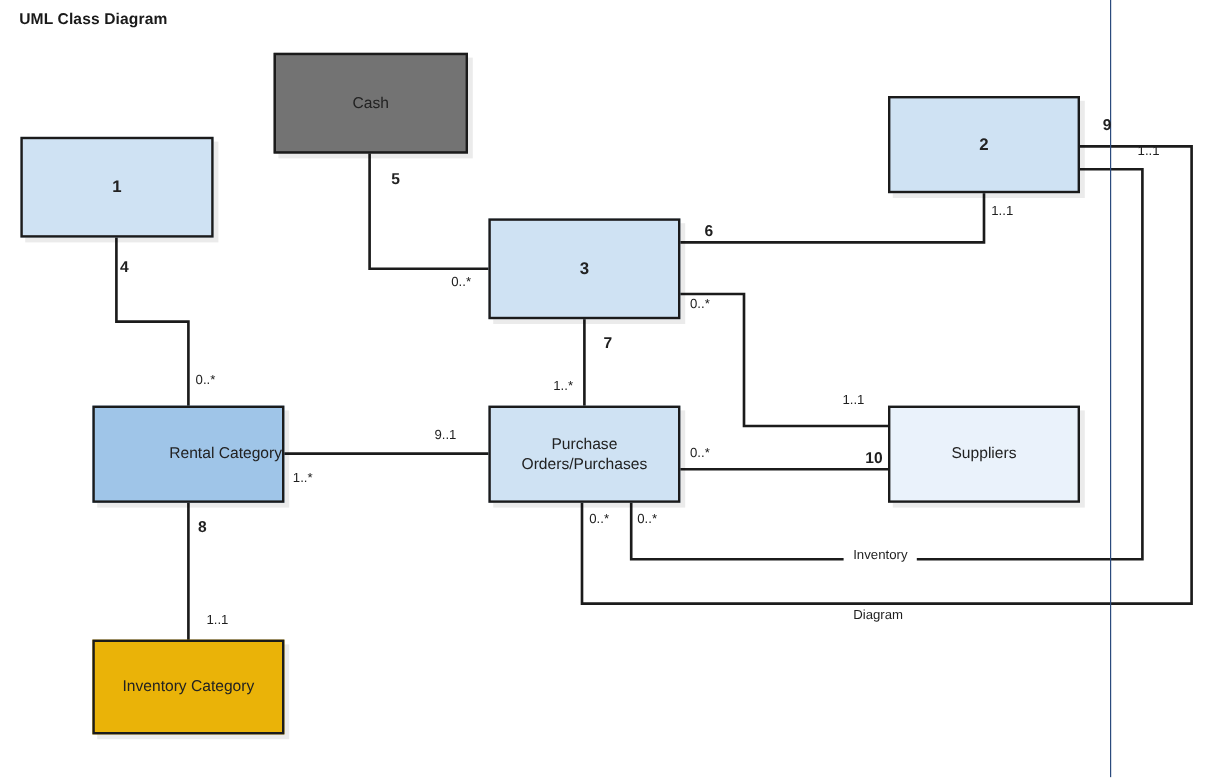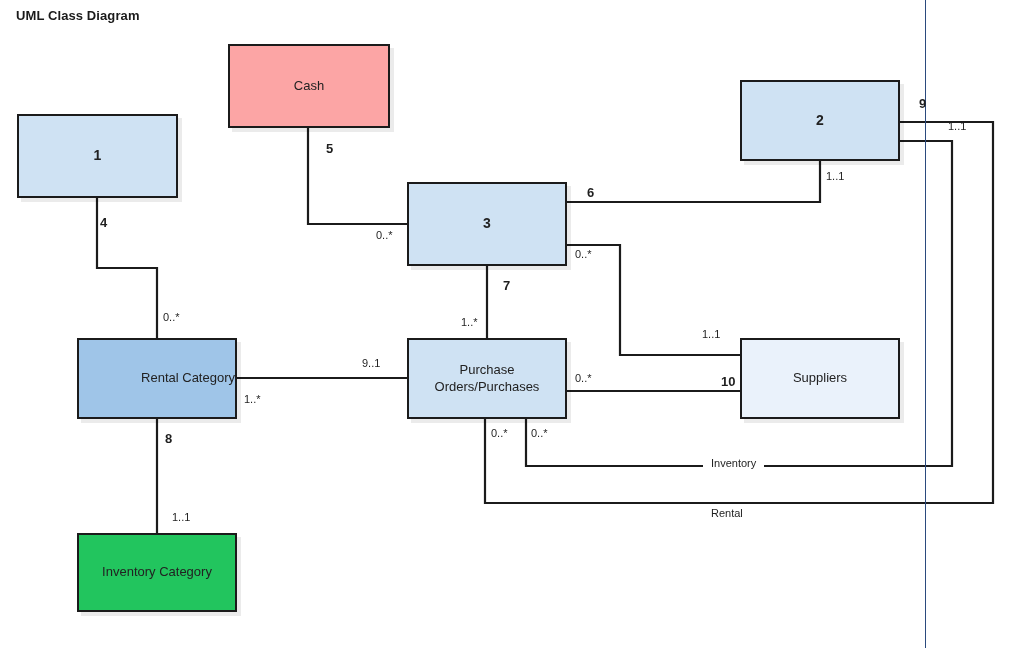--- a/index.html
+++ b/index.html
@@ -98,21 +98,21 @@
       <path d="M 900 122 L 993 122 L 993 503 L 485 503 L 485 419"></path>
     </g>
   </svg>
 
   <div class="pageline" style="left:925px"></div>
 
   <div class="node num" style="left:17px; top:114px; width:161px; height:84px; background:#cfe2f3;">
     <span>1</span>
   </div>
 
-  <div class="node" style="left:228px; top:44px; width:162px; height:84px; background:#fca5a5;">
+  <div class="node" style="left:228px; top:44px; width:162px; height:84px; background:#737373;">
     <span>Cash</span>
   </div>
 
   <div class="node num" style="left:407px; top:182px; width:160px; height:84px; background:#cfe2f3;">
     <span>3</span>
   </div>
 
   <div class="node num" style="left:740px; top:80px; width:160px; height:81px; background:#cfe2f3;">
     <span>2</span>
   </div>
@@ -123,21 +123,21 @@
 
   <div class="node" style="left:740px; top:338px; width:160px; height:81px; background:#eaf2fb;">
     <span>Suppliers</span>
   </div>
 
   <div class="node" style="left:407px; top:338px; width:160px; height:81px; background:#cfe2f3;">
     <span style="white-space:pre-line">Purchase
 Orders/Purchases</span>
   </div>
 
-  <div class="node" style="left:77px; top:533px; width:160px; height:79px; background:#22c55e;">
+  <div class="node" style="left:77px; top:533px; width:160px; height:79px; background:#eab308;">
     <span>Inventory Category</span>
   </div>
 
   <div class="edge-label bold" style="left:100px; top:215px;">4</div>
   <div class="edge-label" style="left:163px; top:311px;">0..*</div>
   <div class="edge-label bold" style="left:326px; top:141px;">5</div>
   <div class="edge-label" style="left:376px; top:229px;">0..*</div>
   <div class="edge-label bold" style="left:587px; top:185px;">6</div>
   <div class="edge-label" style="left:826px; top:170px;">1..1</div>
   <div class="edge-label bold" style="left:503px; top:278px;">7</div>
@@ -149,15 +149,15 @@
   <div class="edge-label bold" style="left:721px; top:374px;">10</div>
   <div class="edge-label" style="left:575px; top:372px;">0..*</div>
   <div class="edge-label" style="left:575px; top:248px;">0..*</div>
   <div class="edge-label" style="left:702px; top:328px;">1..1</div>
   <div class="edge-label" style="left:362px; top:357px;">9..1</div>
   <div class="edge-label" style="left:244px; top:393px;">1..*</div>
   <div class="edge-label" style="left:491px; top:427px;">0..*</div>
   <div class="edge-label" style="left:531px; top:427px;">0..*</div>
 
   <div class="edge-label" style="left:703px; top:457px; background:#ffffff; padding:0 8px;">Inventory</div>
-  <div class="edge-label" style="left:711px; top:507px;">Rental</div>
+  <div class="edge-label" style="left:711px; top:507px;">Diagram</div>
 
 </div>
 
 </body></html>

